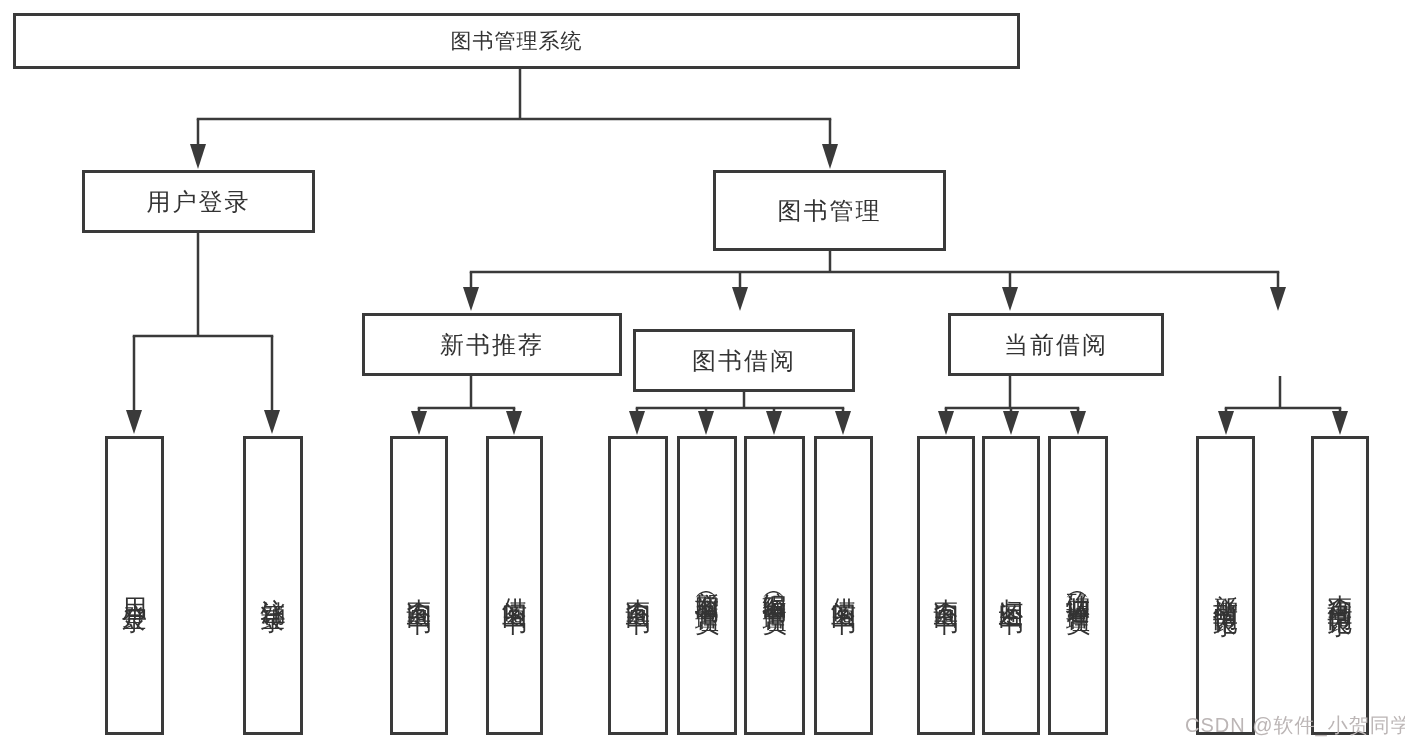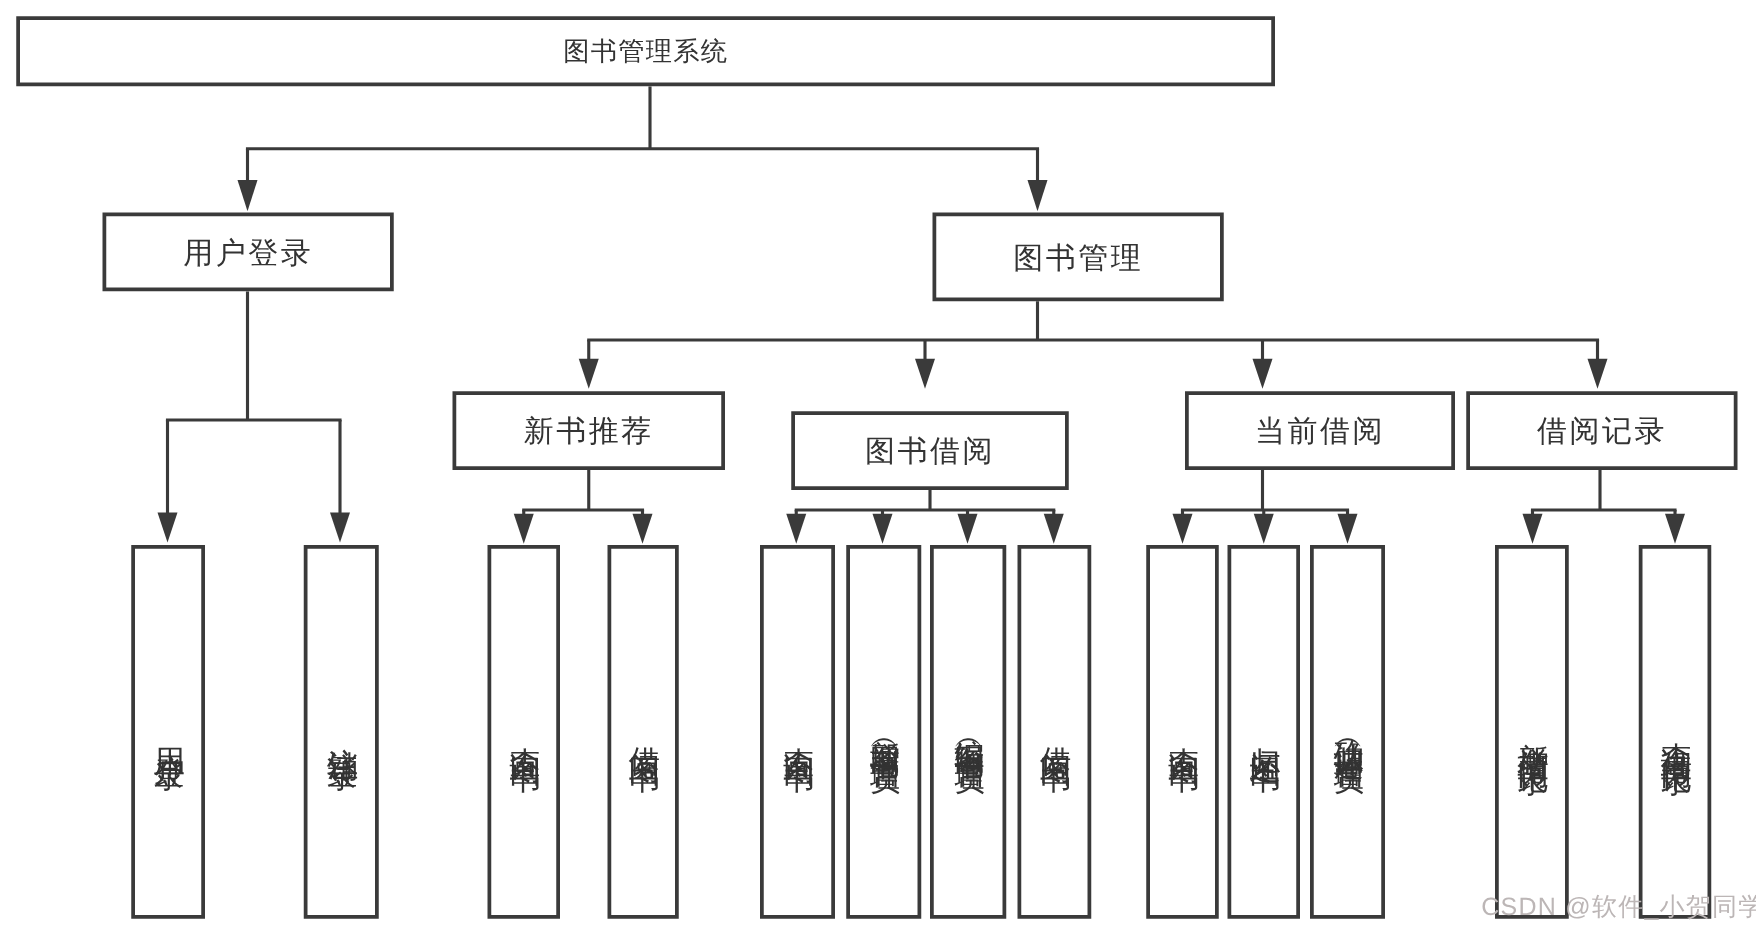--- a/index.html
+++ b/index.html
@@ -122,35 +122,32 @@
     </g>
   </svg>
 
   <div class="node root-node" style="left:13px;top:13px;width:1007px;height:56px;">
     <span class="label">图书管理系统</span>
   </div>
 
   <div class="node hnode" style="left:82px;top:170px;width:233px;height:63px;">
     <span class="label">用户登录</span>
   </div>
-  <div class="node hnode" style="left:746px;top:170px;width:233px;height:71px;">
+  <div class="node hnode" style="left:713px;top:170px;width:233px;height:81px;">
     <span class="label">图书管理</span>
   </div>
 
-  <div class="node hnode" style="left:362px;top:313px;width:218px;height:63px;">
+  <div class="node hnode" style="left:362px;top:313px;width:260px;height:63px;">
     <span class="label">新书推荐</span>
   </div>
   <div class="node hnode" style="left:633px;top:329px;width:222px;height:63px;">
     <span class="label">图书借阅</span>
   </div>
   <div class="node hnode" style="left:948px;top:313px;width:216px;height:63px;">
     <span class="label">当前借阅</span>
-  </div>
-  <div class="node hnode" style="left:1173px;top:313px;width:217px;height:63px;">
-    <span class="label">借阅记录</span>
   </div>
 
   <div class="node leaf" style="left:105px;width:59px;">
     <span class="label">用户登录</span>
   </div>
   <div class="node leaf" style="left:243px;width:60px;">
     <span class="label">注销登录</span>
   </div>
 
   <div class="node leaf" style="left:390px;width:58px;">

